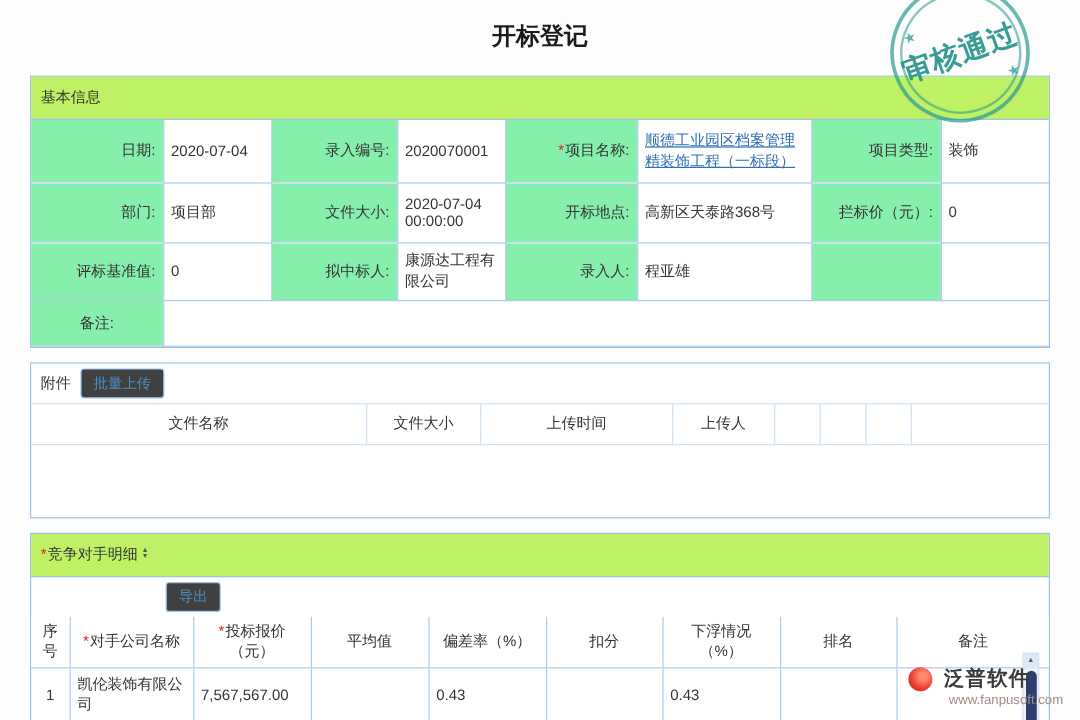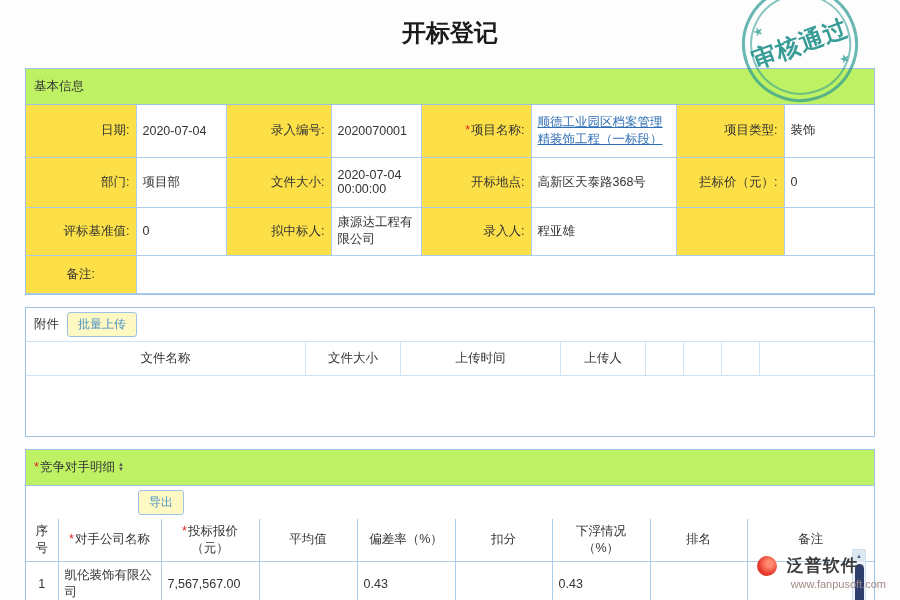--- a/index.html
+++ b/index.html
@@ -1,19 +1,19 @@
 <!DOCTYPE html>
 <html><head>
 <meta charset="utf-8">
 <style>
 *{margin:0;padding:0;box-sizing:border-box;}
 html,body{width:900px;height:600px;}
 body{overflow:hidden;background:#fdfdfd;font-family:"Liberation Sans","DejaVu Sans",sans-serif;}
 .page{position:relative;width:900px;height:600px;overflow:hidden;}
-.page-title{text-align:center;font-size:24px;font-weight:bold;color:#1b1b1b;padding:17px 0 13px;}
+.page-title{text-align:center;font-size:20px;font-weight:bold;color:#1b1b1b;padding:17px 0 13px;}
 
 
 .stamp{position:absolute;top:-14px;right:42px;width:116px;height:116px;border:3px solid rgba(40,152,146,.7);
   border-radius:50%;transform:rotate(-20deg);display:flex;align-items:center;justify-content:center;
   pointer-events:none;z-index:9;}
 .stamp-inner{width:101px;height:101px;border:2px solid rgba(40,152,146,.55);border-radius:50%;
   display:flex;align-items:center;justify-content:center;position:relative;}
 .stamp-text{color:rgba(32,145,138,.9);font-size:24px;font-weight:bold;white-space:nowrap;letter-spacing:1px;}
 .stamp-star{position:absolute;color:rgba(40,152,146,.75);font-size:12px;line-height:1;}
 .stamp-star.s1{left:8px;top:16px;}
@@ -21,24 +21,24 @@
 
 
 .panel{margin:6px 25px 12px;border:1px solid #9cc3e6;background:#fff;position:relative;font-size:12.5px;color:#333;}
 .sect-head{background:#bef264;border-bottom:1px solid #9cc3e6;padding:9px 8px;display:flex;align-items:center;}
 .tbl{width:100%;border-collapse:collapse;table-layout:fixed;font-size:12.5px;color:#333;}
 .tbl td,.tbl th{border:1px solid #abccea;padding:4px 6px;vertical-align:middle;overflow:hidden;}
 .tbl tr>*:first-child{border-left:none;}
 .tbl tr>*:last-child{border-right:none;}
 .info-tbl tr:first-child>td{border-top:none;}
 tr.h52>td{height:52px;} tr.h50>td{height:50px;} tr.h48>td{height:48px;} tr.h38>td{height:38px;text-align:center;}
-.lbl{background:#fde047;text-align:right;}
+.lbl{background:#86efac;text-align:right;}
 .req{color:#e02020;margin-right:1px;}
 a.link{color:#2f6fb5;text-decoration:underline;cursor:pointer;}
-.btn{background:#fef9c3;border:1px solid #9cc3e6;color:#4a90c8;font-size:12px;padding:3px 10px;border-radius:3px;
+.btn{background:#404040;border:1px solid #9cc3e6;color:#4a90c8;font-size:12px;padding:3px 10px;border-radius:3px;
   cursor:pointer;font-family:inherit;}
 
 
 .attach-top{display:flex;align-items:center;gap:8px;padding:4px 8px;}
 .attach-headers{display:flex;border-top:1px solid #cfe3f5;border-bottom:1px solid #cfe3f5;}
 .ah{padding:8px 6px;border-right:1px solid #cfe3f5;text-align:center;white-space:nowrap;}
 .ah:last-child{border-right:none;}
 .ah-name{width:280px;text-align:center;}
 .ah-size{width:95px;}
 .ah-user{width:85px;}

